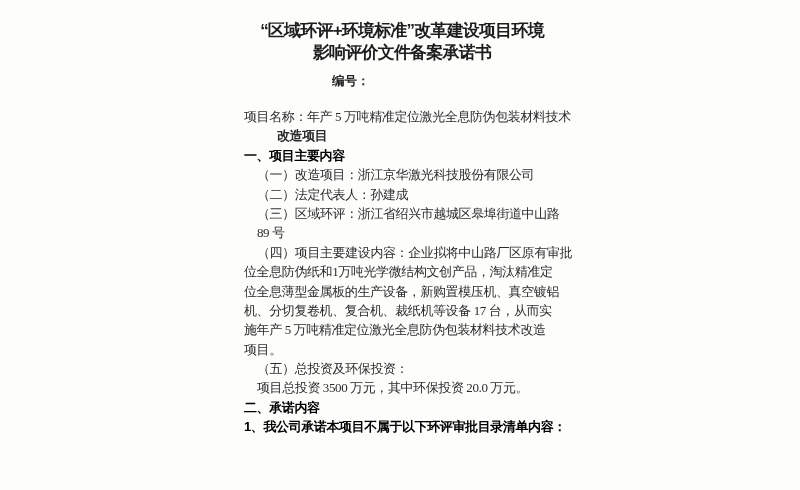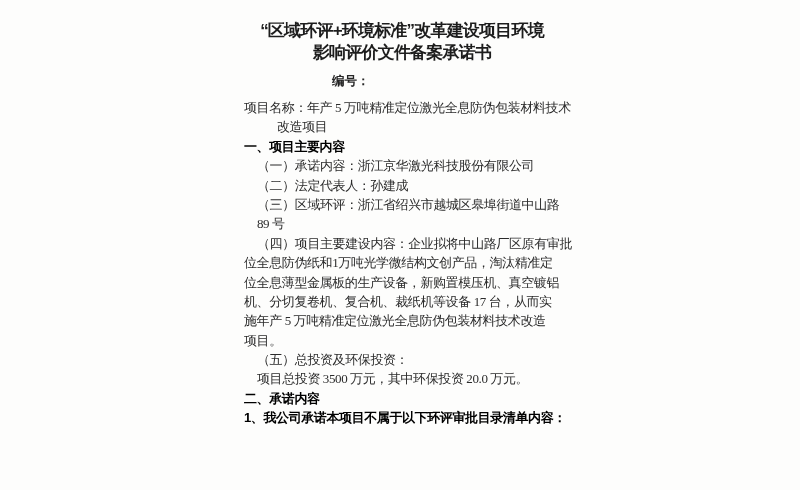--- a/index.html
+++ b/index.html
@@ -44,54 +44,54 @@
     margin-top: 10px;
     margin-left: 88px;
     font-family: "Liberation Sans", sans-serif;
     font-weight: bold;
     font-size: 12.5px;
     line-height: 15px;
     color: #262626;
     white-space: nowrap;
   }
   .doc-body {
-    margin-top: 9px;
+    margin-top: 18px;
   }
   .line {
     font-size: 13px;
     line-height: 19.4px;
     height: 19.4px;
     letter-spacing: -0.4px;
     white-space: nowrap;
     color: #2b2b2b;
   }
   .line.bold {
     font-family: "Liberation Sans", sans-serif;
     font-weight: bold;
     color: #000000;
   }
   .ind0 { padding-left: 0; }
   .ind1 { padding-left: 13px; }
-  .ind2 { padding-left: 33px; }
+  .ind2 { padding-left: 33px; font-weight: bold; }
 </style>
 </head>
 <body>
 
 <div class="canvas">
   <div class="doc">
     <h1 class="title">
       <span class="tl">“区域环评+环境标准”改革建设项目环境</span>
       <span class="tl">影响评价文件备案承诺书</span>
     </h1>
     <div class="serial">编号：</div>
     <div class="doc-body" id="doc-body">
         <div class="line ind0">项目名称：年产 5 万吨精准定位激光全息防伪包装材料技术</div>
         <div class="line ind2">改造项目</div>
         <div class="line ind0 bold">一、项目主要内容</div>
-        <div class="line ind1">（一）承诺内容：浙江京华激光科技股份有限公司</div>
+        <div class="line ind1">（一）改造项目：浙江京华激光科技股份有限公司</div>
         <div class="line ind1">（二）法定代表人：孙建成</div>
         <div class="line ind1">（三）区域环评：浙江省绍兴市越城区皋埠街道中山路</div>
         <div class="line ind1">89 号</div>
         <div class="line ind1">（四）项目主要建设内容：企业拟将中山路厂区原有审批</div>
         <div class="line ind0">位全息防伪纸和1万吨光学微结构文创产品，淘汰精准定</div>
         <div class="line ind0">位全息薄型金属板的生产设备，新购置模压机、真空镀铝</div>
         <div class="line ind0">机、分切复卷机、复合机、裁纸机等设备 17 台，从而实</div>
         <div class="line ind0">施年产 5 万吨精准定位激光全息防伪包装材料技术改造</div>
         <div class="line ind0">项目。</div>
         <div class="line ind1">（五）总投资及环保投资：</div>

